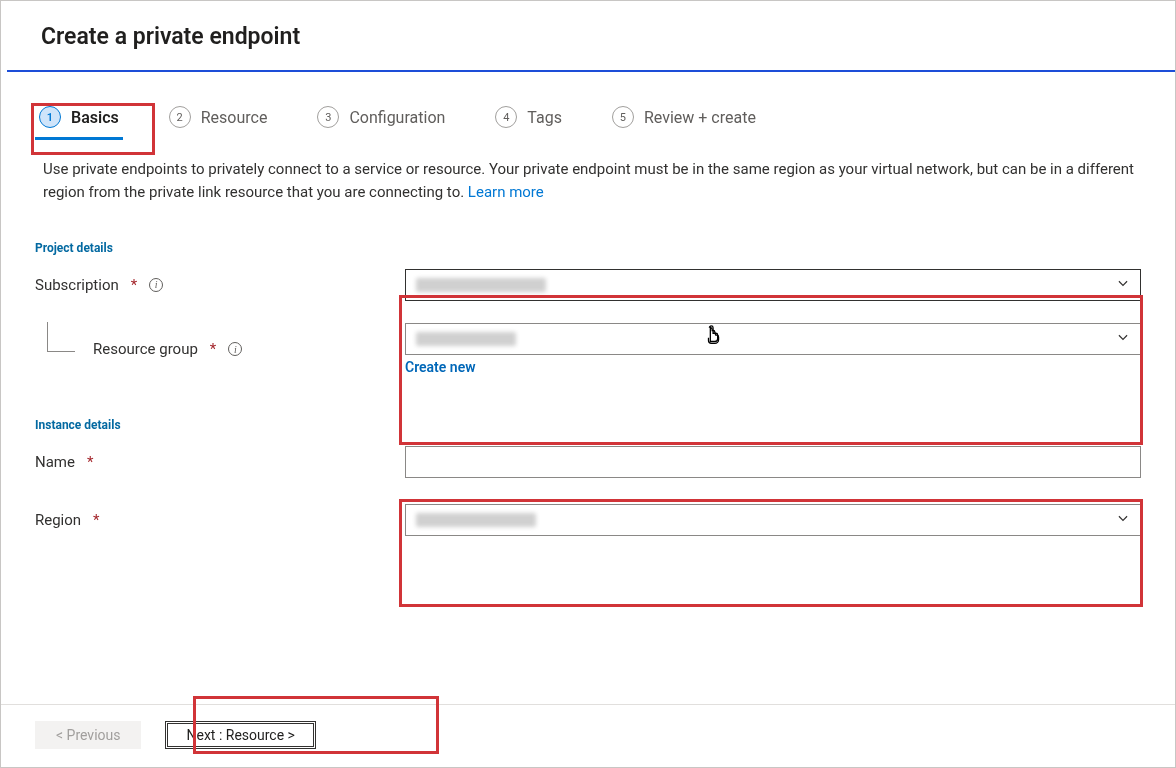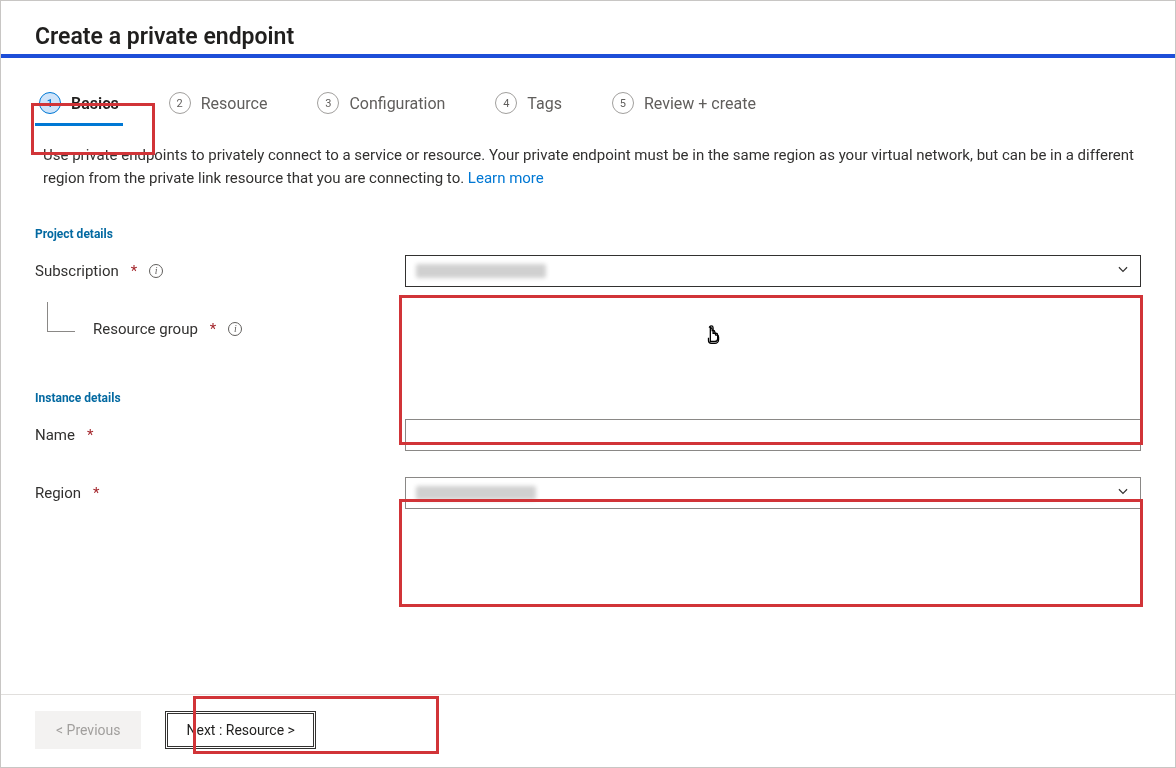--- a/index.html
+++ b/index.html
@@ -9,22 +9,23 @@
     font-size: 15px;
     color:#323130;
     background:#ffffff;
     width:1176px;
     height:768px;
     border:1px solid #c8c6c4;
     position:relative;
   }
   
   .header{
-    padding:22px 34px 4px 34px;
-    border-bottom:4px solid #1d4ed8;
+    padding:22px 34px 20px 34px;
+    border-bottom:2px solid #1d4ed8;
+    margin-left:6px;
   }
   .page-title{
     font-size:23px;
     font-weight:600;
     color:#201f1e;
   }
 
   
   .tabs{
     display:flex;
@@ -183,21 +184,21 @@
     position:absolute;
     left:0;right:0;bottom:0;
     border-top:1px solid #e1dfdd;
     padding:16px 34px 18px 34px;
     display:flex;
     gap:24px;
     align-items:center;
     background:#fff;
   }
   .btn{
-    height:38px;
+    height:28px;
     padding:0 20px;
     display:inline-flex;
     align-items:center;
     justify-content:center;
     font-size:14px;
     cursor:pointer;
     border:1px solid #8a8886;
     background:#fff;
     color:#323130;
     font-family:inherit;
@@ -279,20 +280,31 @@
     </div>
   </div>
 
   <div class="field-row" style="margin-top:18px;">
     <div class="field-label indent">
       <span class="indent-line"></span>
       <span>Resource group</span>
       <span class="req">*</span>
       <span class="info-icon">i</span>
     </div>
+    <div class="control">
+      <div class="dropdown light">
+        <span class="redacted" style="width:100px"></span>
+        <span class="chevron">
+          <svg viewBox="0 0 24 24" fill="none" stroke="#323130" stroke-width="2">
+              <polyline points="5 9 12 16 19 9"></polyline>
+            </svg>
+        </span>
+      </div>
+      <span class="link-small">Create new</span>
+    </div>
   </div>
 
   <div class="section-title" style="margin-top:42px;">Instance details</div>
 
   <div class="field-row">
     <div class="field-label">
       <span>Name</span>
       <span class="req">*</span>
     </div>
     <div class="control">

